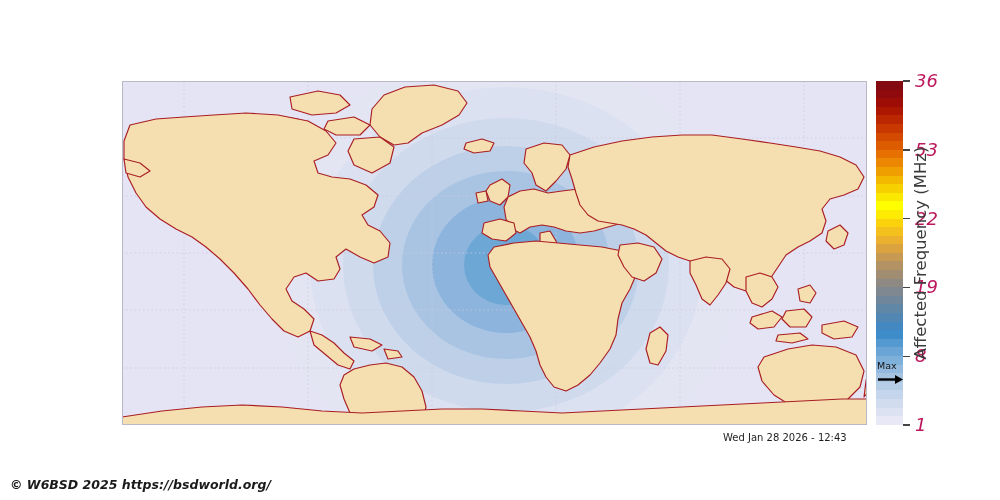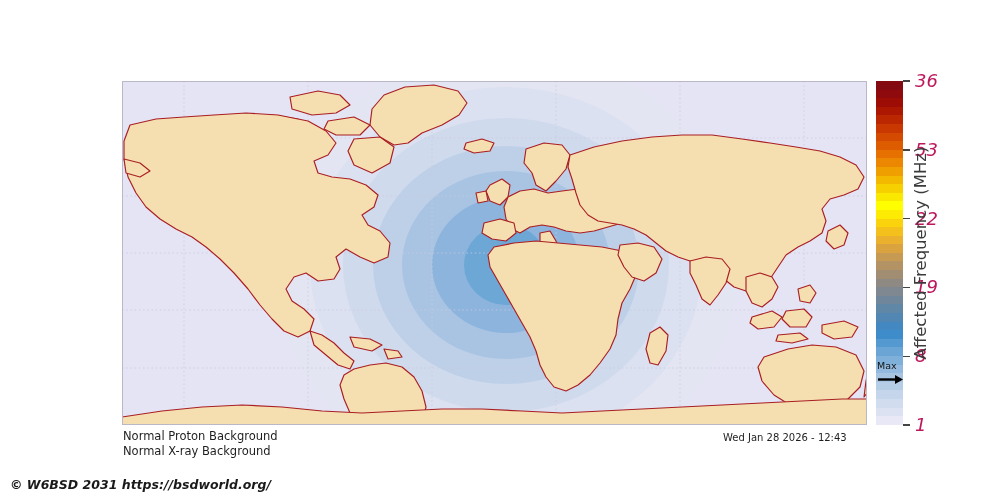--- a/index.html
+++ b/index.html
@@ -398,22 +398,18 @@
           <span class="tickline"></span>
           <span class="ticklabel">36</span>
         </div>
       </div>
   </div>
 
   <div id="cb-axis-label">
     <span>Affected Frequency (MHz)</span>
   </div>
 
-  <div id="notes">
-    <div>Normal Proton Background</div>
-    <div>Normal X-ray Background</div>
-  </div>
 
   <div id="timestamp">Wed Jan 28 2026 - 12:43</div>
 
-  <div id="copyright">© W6BSD 2031 https://bsdworld.org/</div>
+  <div id="copyright">© W6BSD 2025 https://bsdworld.org/</div>
 
 </div>
 
 </body></html>

